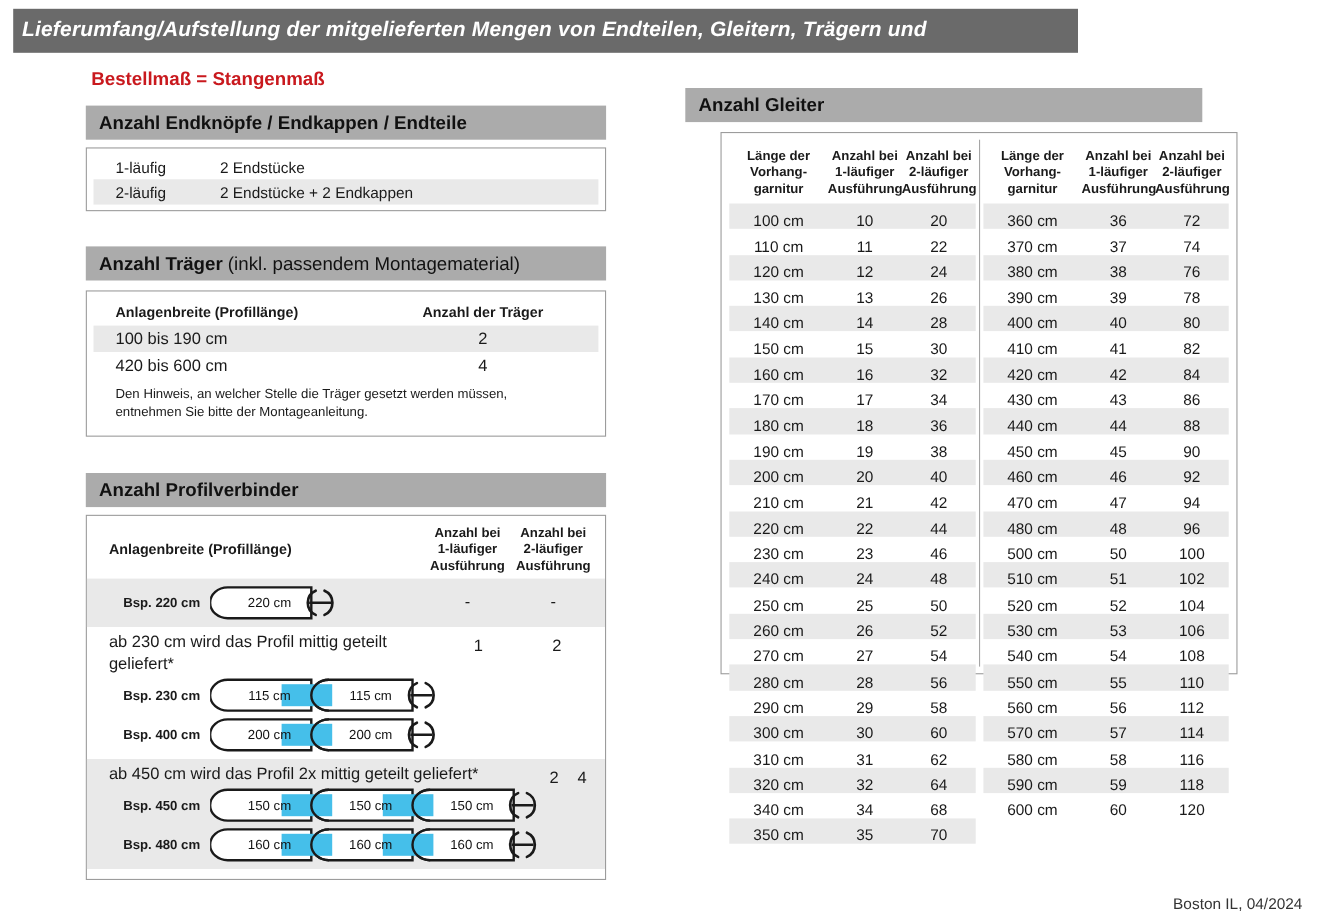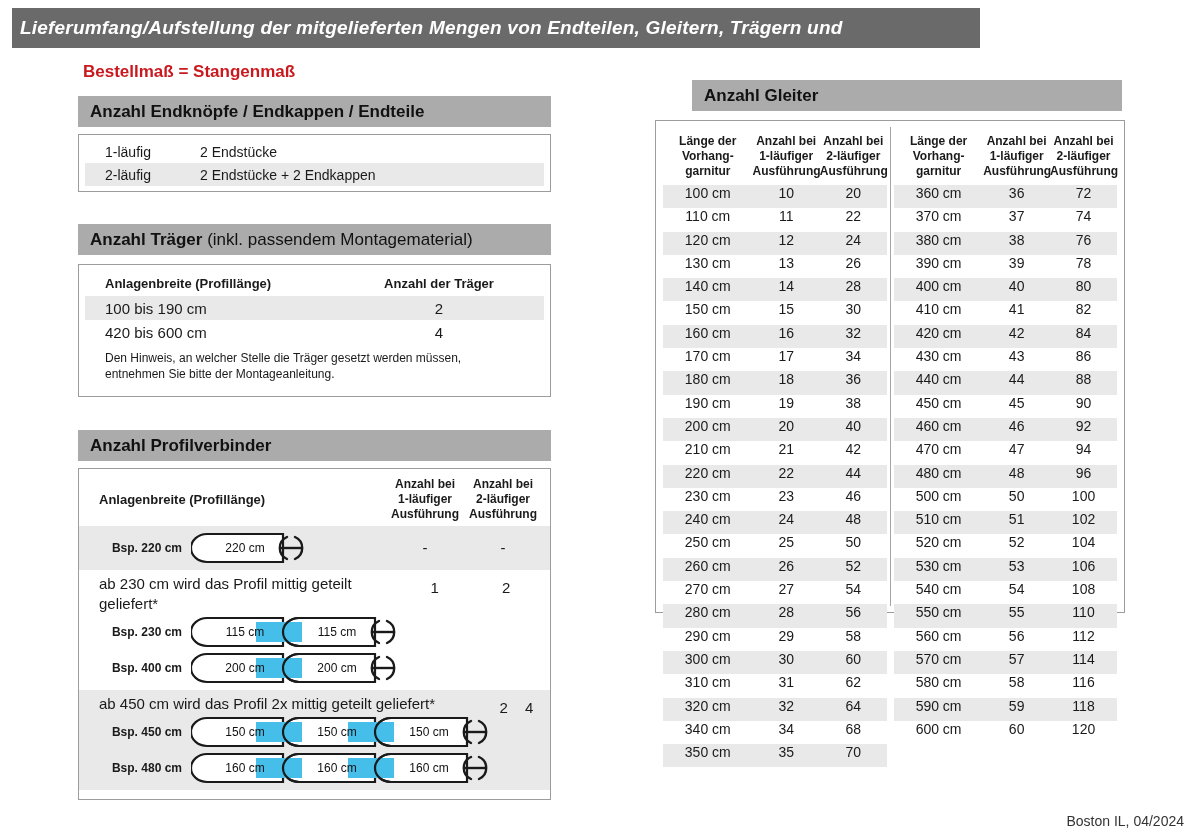--- a/index.html
+++ b/index.html
@@ -53,29 +53,29 @@
   .pv-row.gray { background:#e9e9e9; }
   .pv-left { flex:1; }
   .pv-text { font-size:15px; line-height:20px; padding-left:20px; }
   .pv-v { width:78px; text-align:center; font-size:15px; line-height:20px; padding-top:4px; }
   .pv-row.gray1 .pv-v { align-self:center; padding-top:0; }
   .diag { display:flex; align-items:center; height:36px; }
   .bsp-label { width:112px; text-align:right; font-weight:bold; font-size:12px; padding-right:9px; }
   svg text { font-family:"Liberation Sans", sans-serif; }
   .pv-foot { padding:8px 14px 0 14px; font-size:12px; line-height:1.4; }
   
-  .sh-gleiter { left:692px; top:80px; width:430px; }
+  .sh-gleiter { left:623px; top:80px; width:470px; }
   .tb-gleiter { left:655px; top:120px; width:470px; height:493px; display:flex; padding:6px 4px; }
   .gl-group { width:50%; padding:0 3px; }
   .gl-group.right { border-left:1px solid #a5a5a5; }
   .gl-head { display:flex; padding:7px 0 6px; }
   .gl-head span { font-weight:bold; font-size:12px; text-align:center;
                   white-space:pre-line; line-height:1.25; }
   .gc1 { width:40%; } .gc2 { width:30%; } .gc3 { width:30%; }
-  .gl-rows .gr { display:flex; height:23.3px; align-items:flex-start; font-size:14px; }
+  .gl-rows .gr { display:flex; height:23.3px; align-items:flex-end; font-size:14px; }
   .gl-rows div.gr:nth-of-type(odd) { background:#e9e9e9; }
   .gl-rows span { text-align:center; }
   
   .footer { position:absolute; right:16px; top:813px; font-size:14px; color:#333; }
 </style>
 </head>
 <body>
 
 <div class="page">
 

